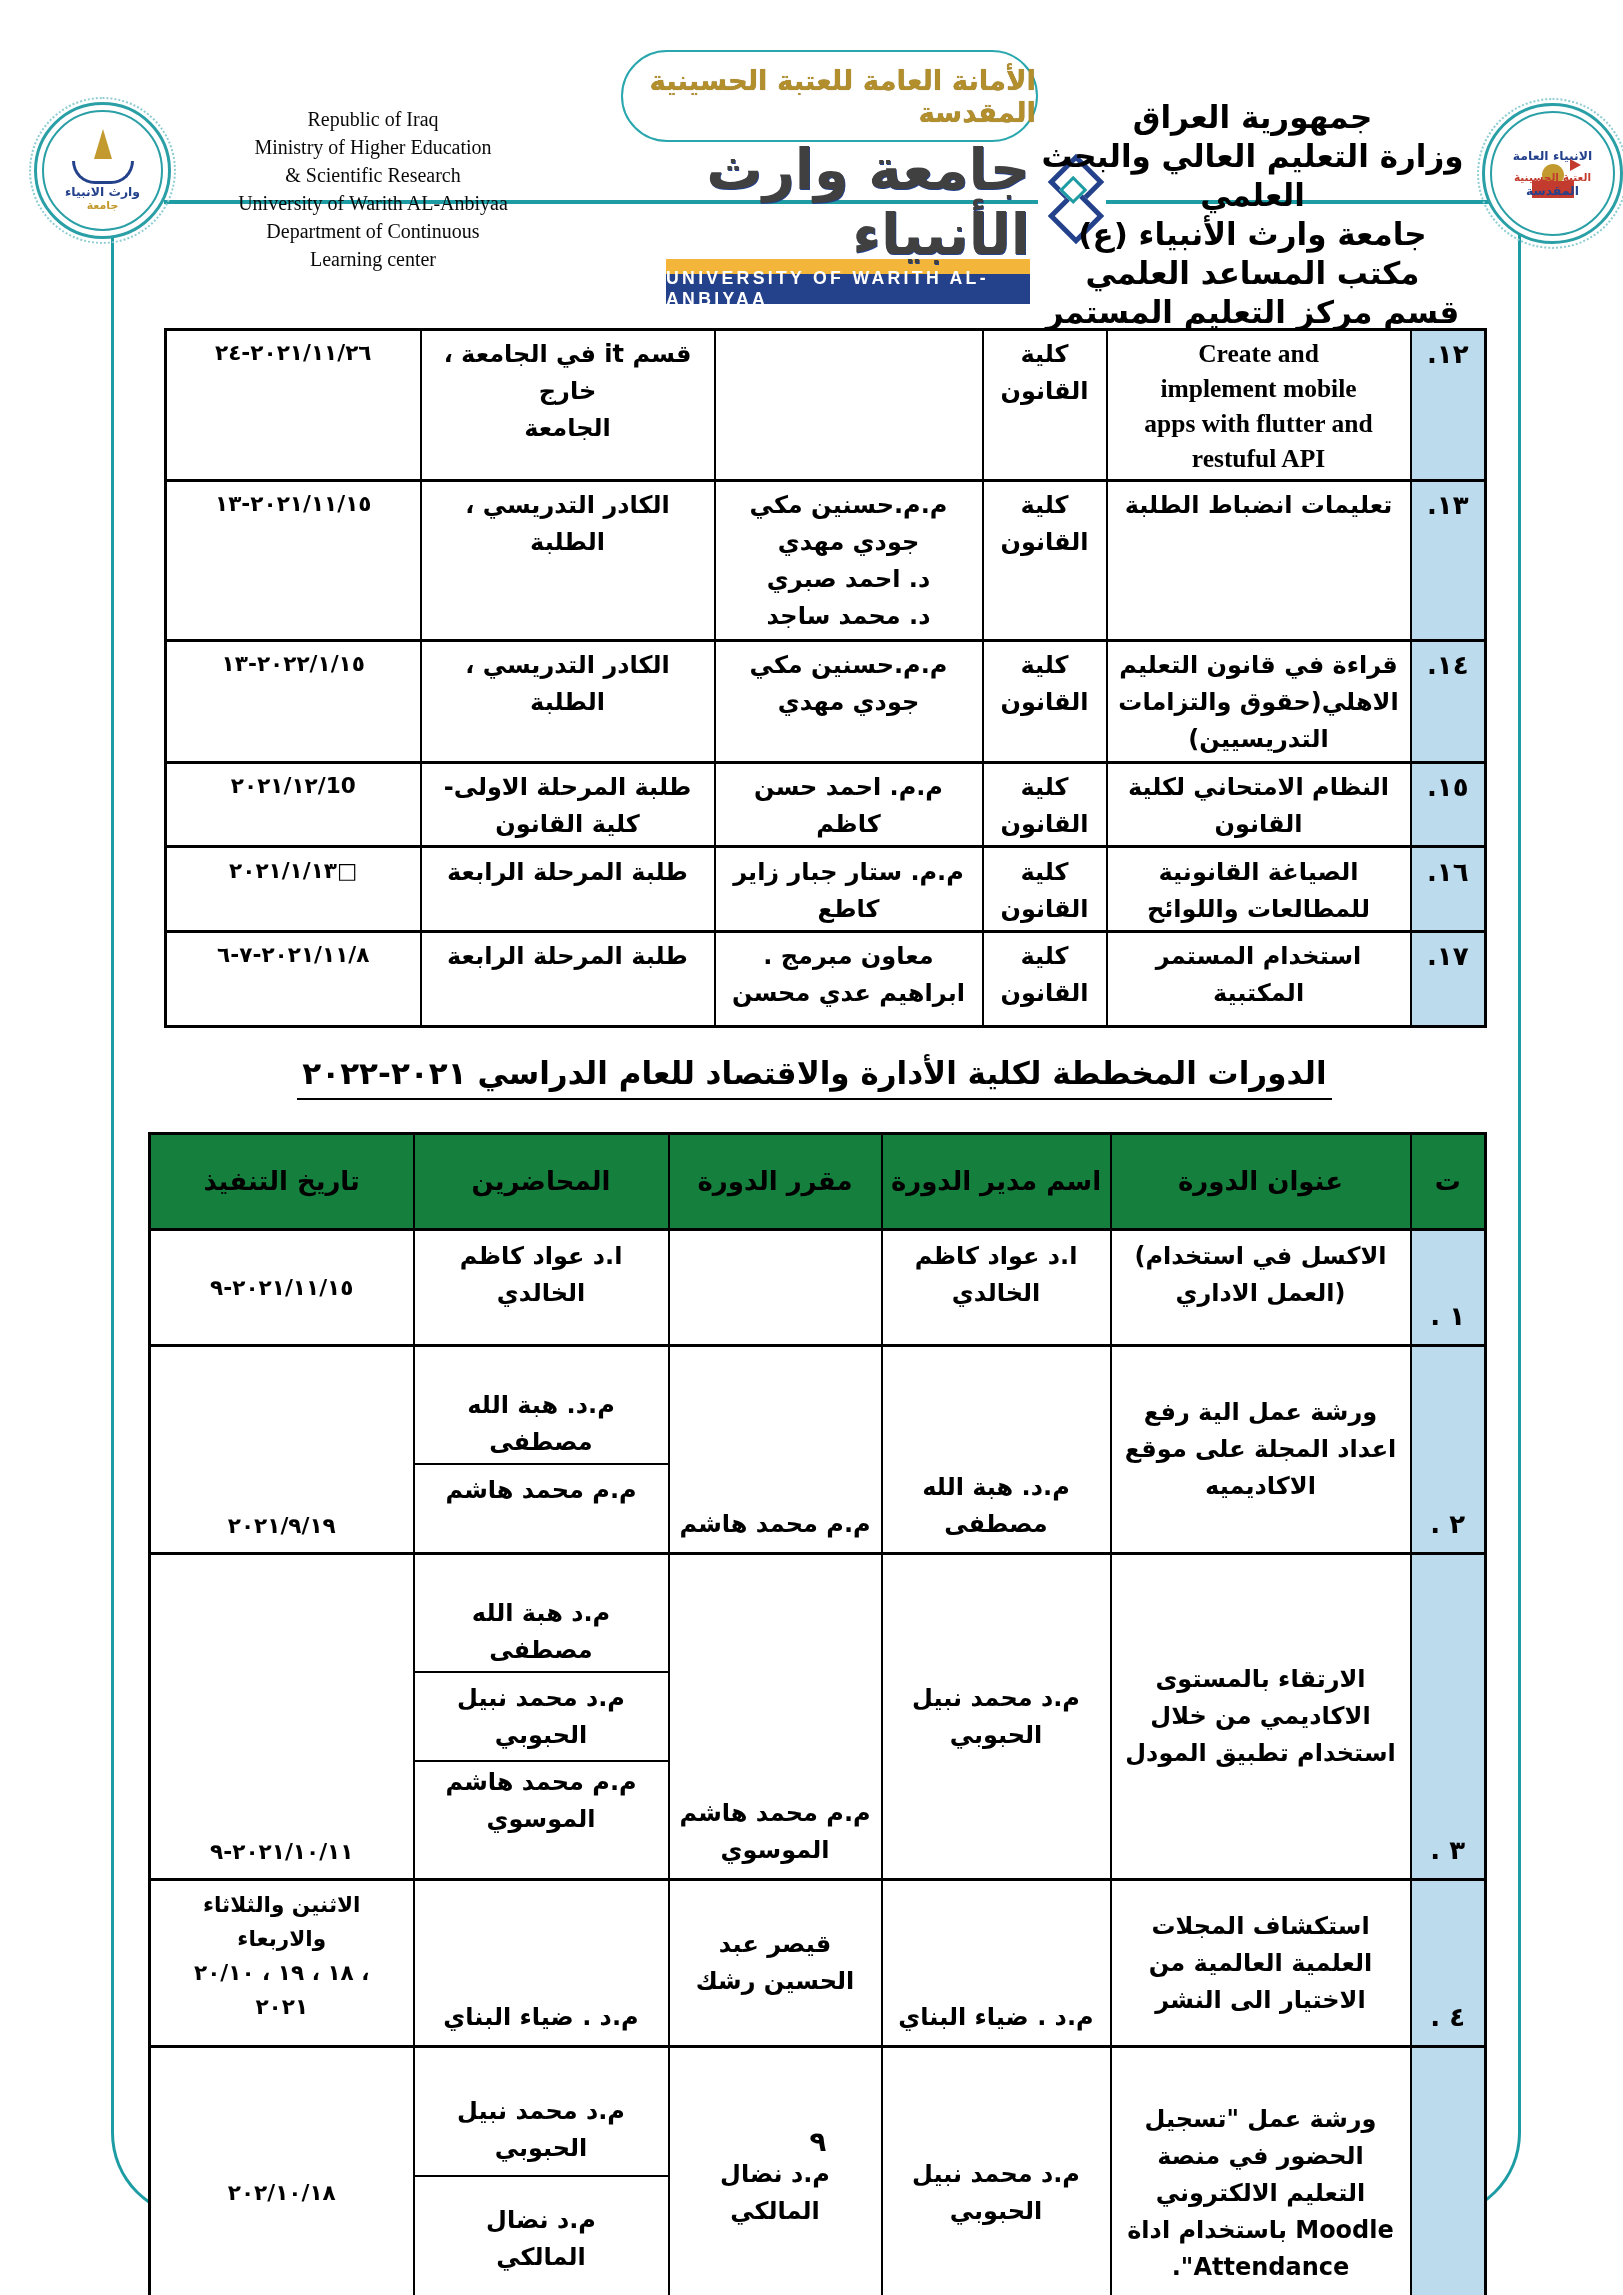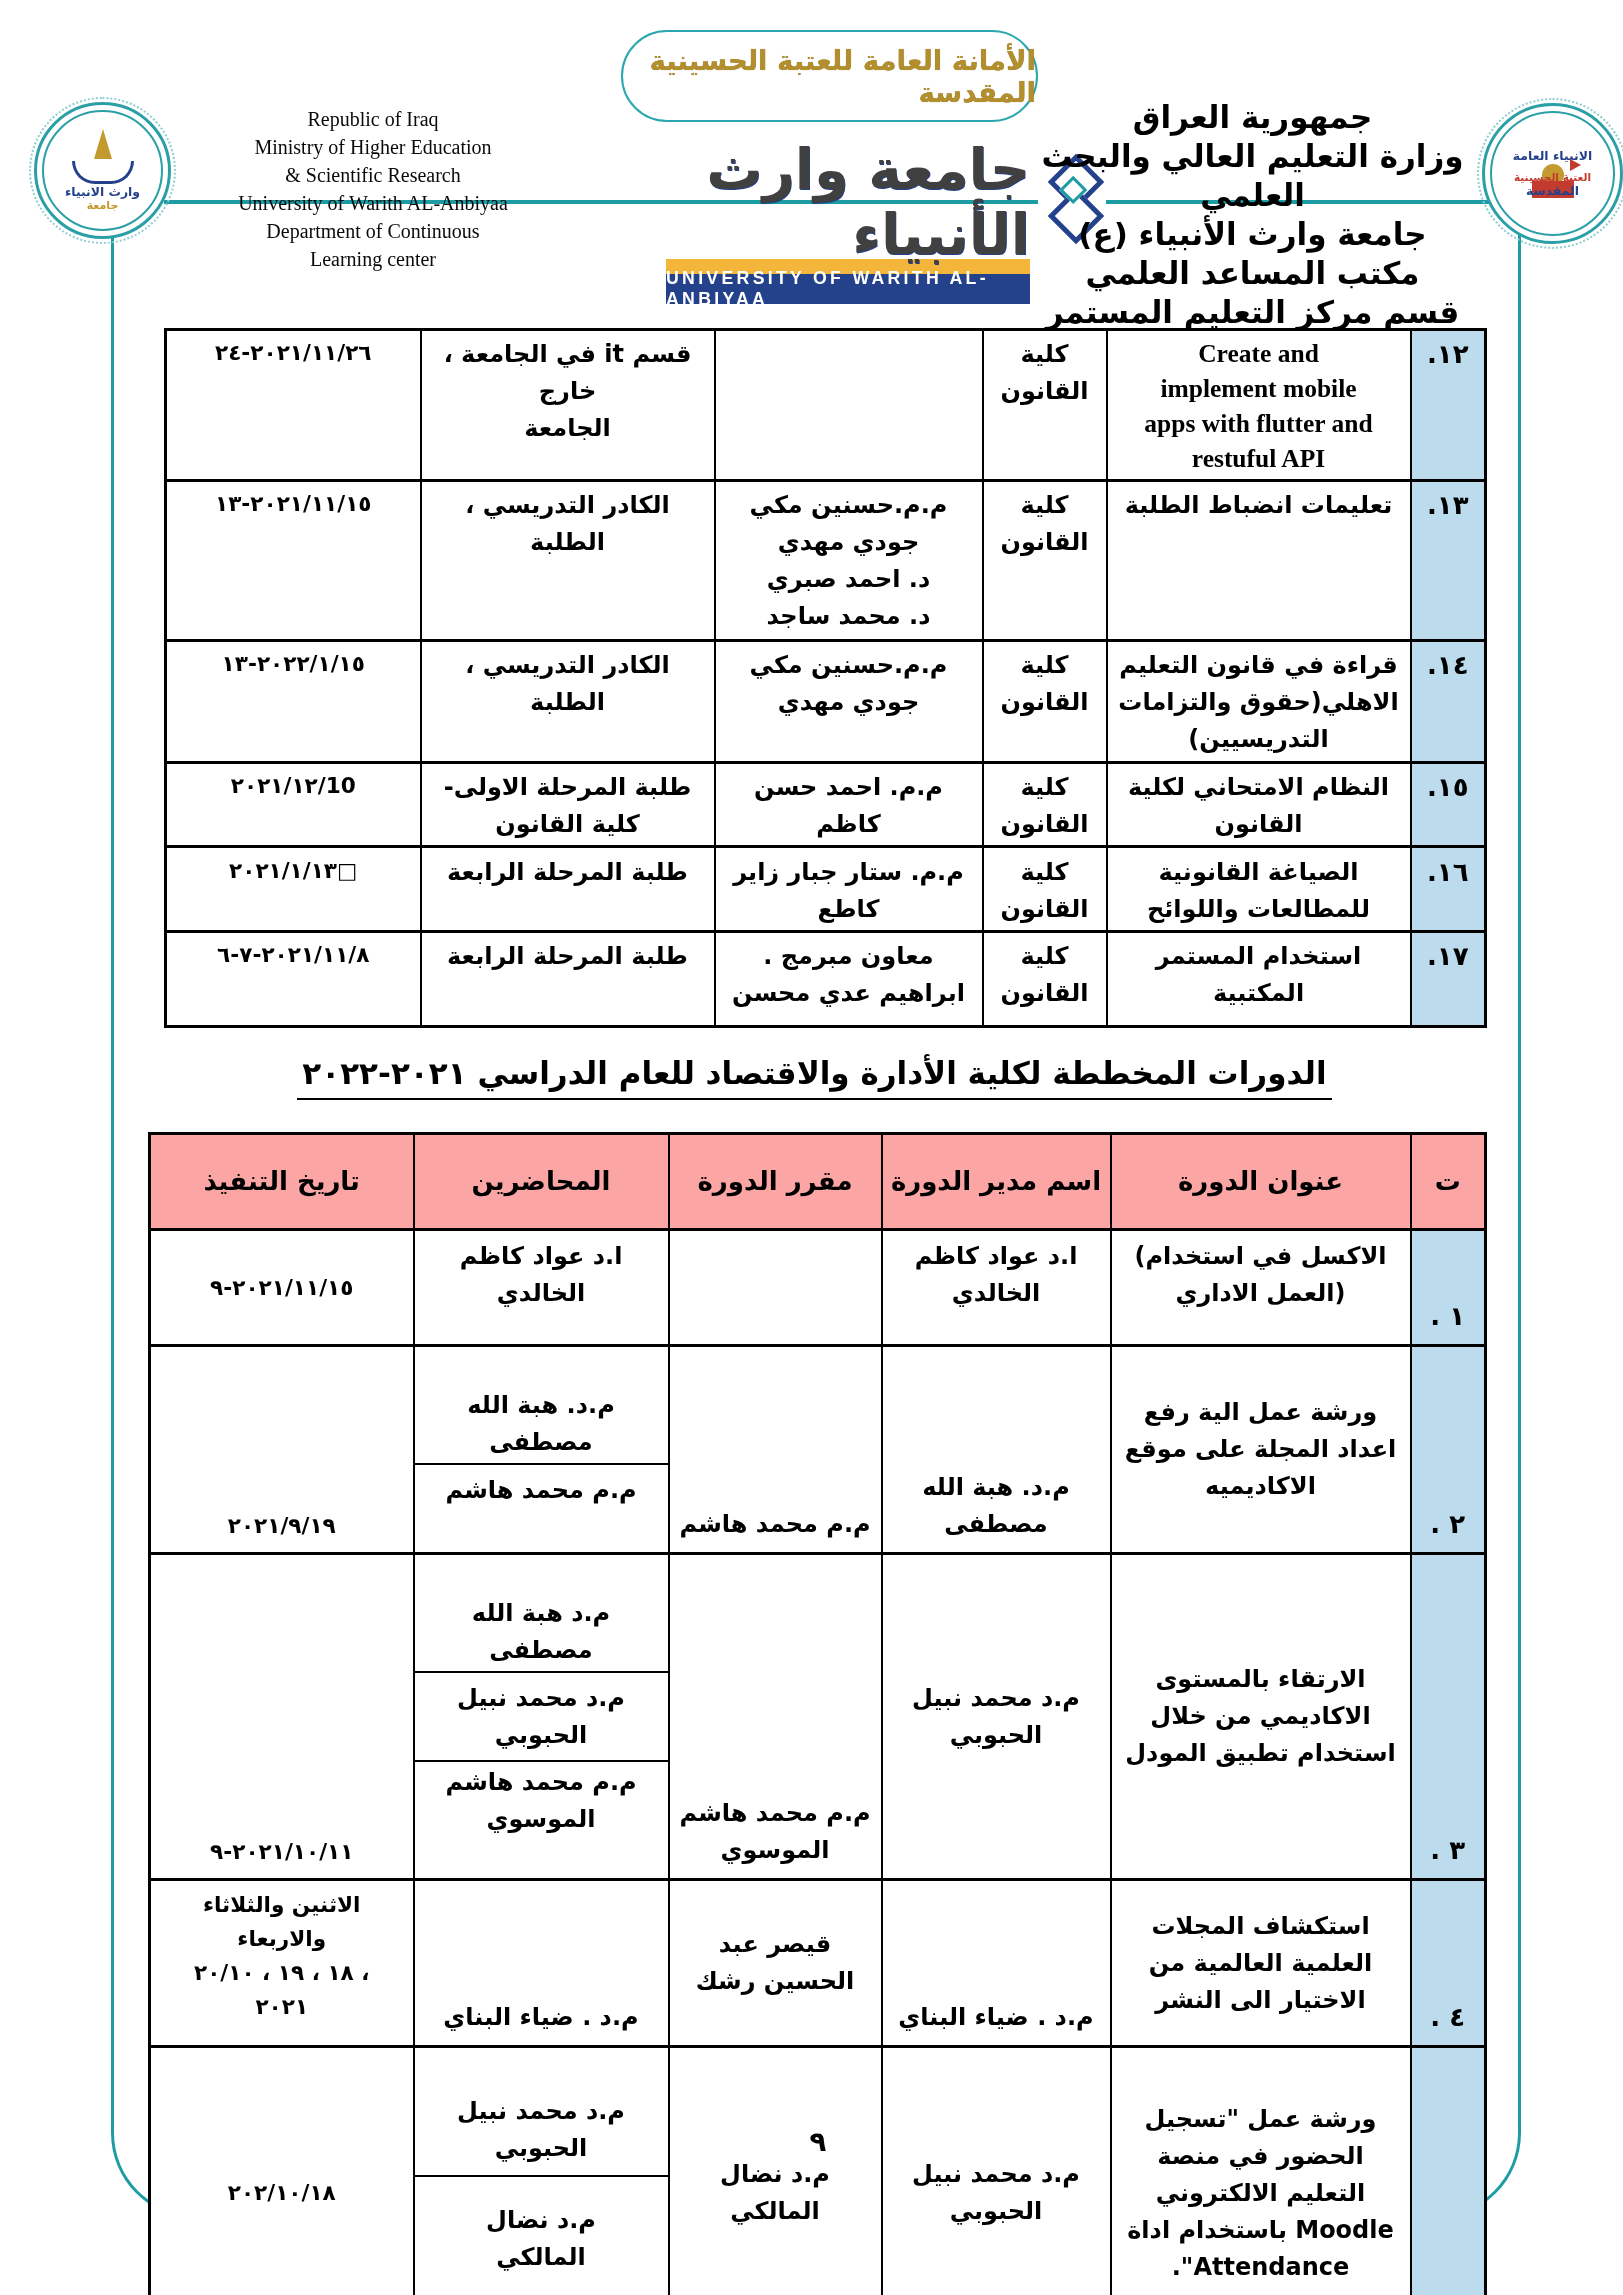--- a/index.html
+++ b/index.html
@@ -12,21 +12,21 @@
          border-radius:0 0 85px 85px;}
   .frame-top{position:absolute;top:200px;height:3.9px;background:#1D9CA4;}
   .fts-left{left:164px;width:874px;}
   .fts-right{left:1106px;width:383px;}
 
   
   .eng-block{position:absolute;left:154px;top:105px;width:438px;text-align:center;
              font-family:"Liberation Serif",serif;font-size:20px;line-height:28px;color:#0a0a0a;}
   .ar-block{position:absolute;left:1040px;top:98px;width:425px;text-align:center;direction:rtl;
             font-size:31px;font-weight:bold;line-height:39px;}
-  .cartouche{position:absolute;left:621px;top:30px;width:413px;height:88px;border:2.6px solid #2AA7AE;
+  .cartouche{position:absolute;left:621px;top:50px;width:413px;height:88px;border:2.6px solid #2AA7AE;
              border-radius:131px;display:flex;align-items:center;justify-content:center;direction:rtl;}
   .cartouche span{font-size:27.5px;font-weight:bold;color:#B28F2C;text-shadow:0 0 0.7px #7a6320;}
   .knot{position:absolute;left:1038px;top:162px;width:69px;height:79px;}
   .knot i{position:absolute;left:18.3px;width:30px;height:30px;border:5.9px solid #24418C;transform:rotate(45deg);background:#fff;}
   .knot i.k1{top:0;}
   .knot i.k2{top:34px;}
   .knot i.k3{top:18.3px;left:25px;width:14.4px;height:14.4px;border:3.9px solid #1D9CA4;}
 
   .uni-logo{position:absolute;left:666px;top:145px;width:364px;}
   .uni-callig{height:113px;display:flex;align-items:center;justify-content:center;direction:rtl;
@@ -54,21 +54,21 @@
   
   table{position:absolute;border-collapse:collapse;table-layout:fixed;direction:rtl;background:#fff;}
   td{border:2px solid #000;font-weight:bold;text-align:center;white-space:pre-line;
      font-size:24px;line-height:37px;vertical-align:middle;padding:2.6px 3.9px;overflow:hidden;}
   .t1{left:164px;top:328px;width:1321px;border:3.3px solid #000;}
   .t1 td{vertical-align:top;padding-top:5.2px;border-top-width:3.3px;border-bottom-width:3.3px;}
   .t2{left:148px;top:1132px;width:1336px;border:3.3px solid #000;}
   .t2 td{border-top-width:3.9px;border-bottom-width:3.9px;}
   .ix{background:#BCDBEC;font-size:26px;}
   .t2 .ix{vertical-align:bottom;padding-bottom:9.2px;}
-  .t2 .hdr td{background:#fca5a5;font-size:26px;vertical-align:middle;}
+  .t2 .hdr td{background:#15803d;font-size:26px;vertical-align:middle;}
   .dt{direction:ltr;font-size:21.6px;line-height:34px;}
   .eng-title{font-family:"Liberation Serif",serif;font-size:25.5px;line-height:35px;direction:ltr;}
   .vb{vertical-align:bottom !important;padding-bottom:9.2px;}
   .vt{vertical-align:top !important;padding-top:6.5px;}
   .lect{padding:0 !important;}
   .stack{display:flex;flex-direction:column;width:100%;}
   .stack > div{display:flex;align-items:center;justify-content:center;border-bottom:2.6px solid #000;white-space:pre-line;padding:2.6px 3.9px;}
   .stack > div:last-child{border-bottom:none;}
 
   .section-title{position:absolute;left:131px;top:1055px;width:1367px;text-align:center;direction:rtl;}

